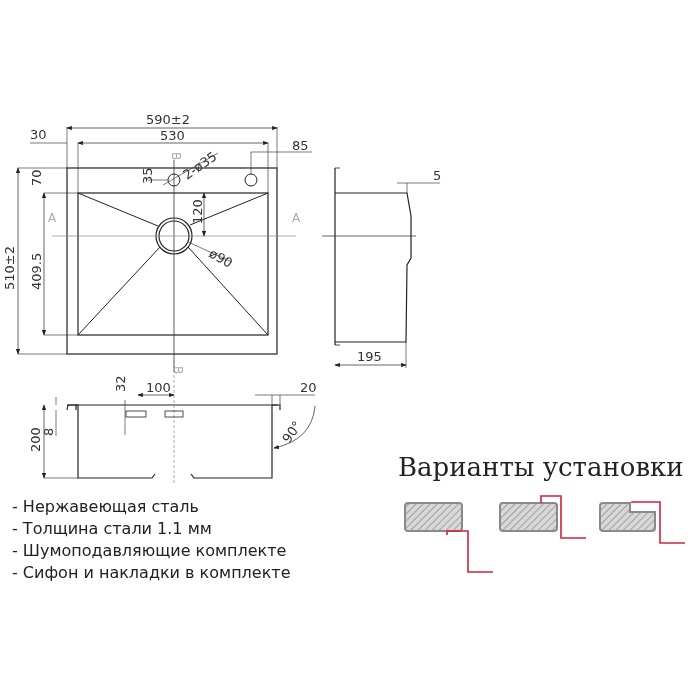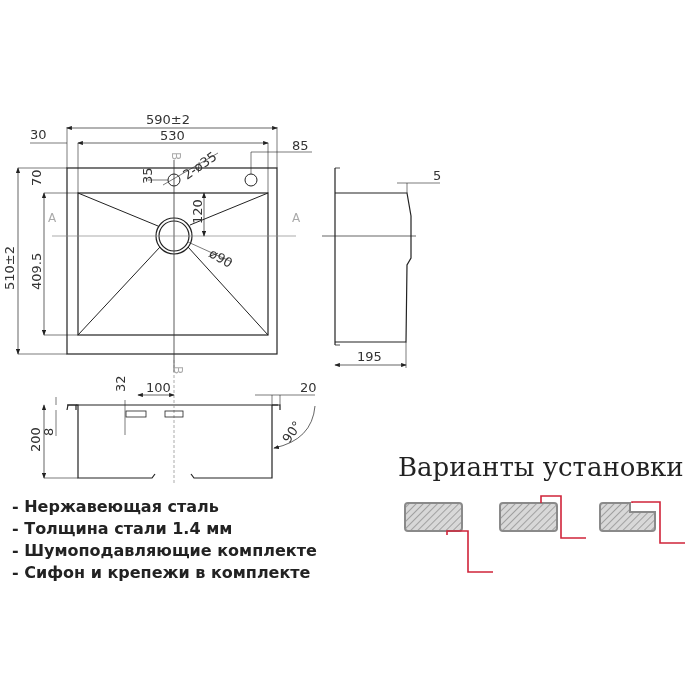--- a/index.html
+++ b/index.html
@@ -1,21 +1,21 @@
 <!DOCTYPE html>
 <html><head>
 <meta charset="utf-8">
 <style>
   html, body { margin:0; padding:0; background:#ffffff; }
   body { width:700px; height:700px; position:relative; overflow:hidden; font-family:"DejaVu Sans", sans-serif; }
   svg.drawing { position:absolute; left:0; top:0; width:700px; height:700px; }
   .dim { font-family:"DejaVu Sans", sans-serif; font-size:13px; fill:#333; }
   .dim-light { font-family:"DejaVu Sans", sans-serif; font-size:12px; fill:#aaa; }
   .features { position:absolute; left:12px; top:496px; margin:0; padding:0; list-style:none; }
-  .features li { font-family:"DejaVu Sans", sans-serif; font-size:16px; line-height:22px; color:#222; white-space:nowrap;font-weight:bold; }
+  .features li { font-family:"DejaVu Sans", sans-serif; font-size:16px; line-height:22px; color:#222; white-space:nowrap; }
   .title-variants { position:absolute; left:398px; top:452px; font-family:"DejaVu Serif", serif; font-size:26px; color:#222; white-space:nowrap; }
 </style>
 </head>
 <body>
 
 <svg class="drawing" viewBox="0 0 700 700" xmlns="http://www.w3.org/2000/svg">
   <defs>
     <marker id="arr" markerWidth="8" markerHeight="6" refX="7" refY="3" orient="auto-start-reverse">
       <path d="M0,0 L8,3 L0,6 Z" fill="#222"></path>
     </marker>
@@ -144,16 +144,16 @@
   <g>
     <path d="M600,506 Q600,503 603,503 L630,503 L630,512 L655,512 L655,528 Q655,531 652,531 L603,531 Q600,531 600,528 Z" fill="url(#hatch)" stroke="#8a8a8a" stroke-width="2"></path>
     <polyline points="632,503 632,502 660,502 660,543 685,543" fill="none" stroke="#d0243a" stroke-width="1.6"></polyline>
   </g>
 </svg>
 
 <div class="title-variants">Варианты установки</div>
 
 <ul class="features">
   <li>- Нержавеющая сталь</li>
-  <li>- Толщина стали 1.4 мм</li>
+  <li>- Толщина стали 1.1 мм</li>
   <li>- Шумоподавляющие комплекте</li>
-  <li>- Сифон и крепежи в комплекте</li>
+  <li>- Сифон и накладки в комплекте</li>
 </ul>
 
 </body></html>

